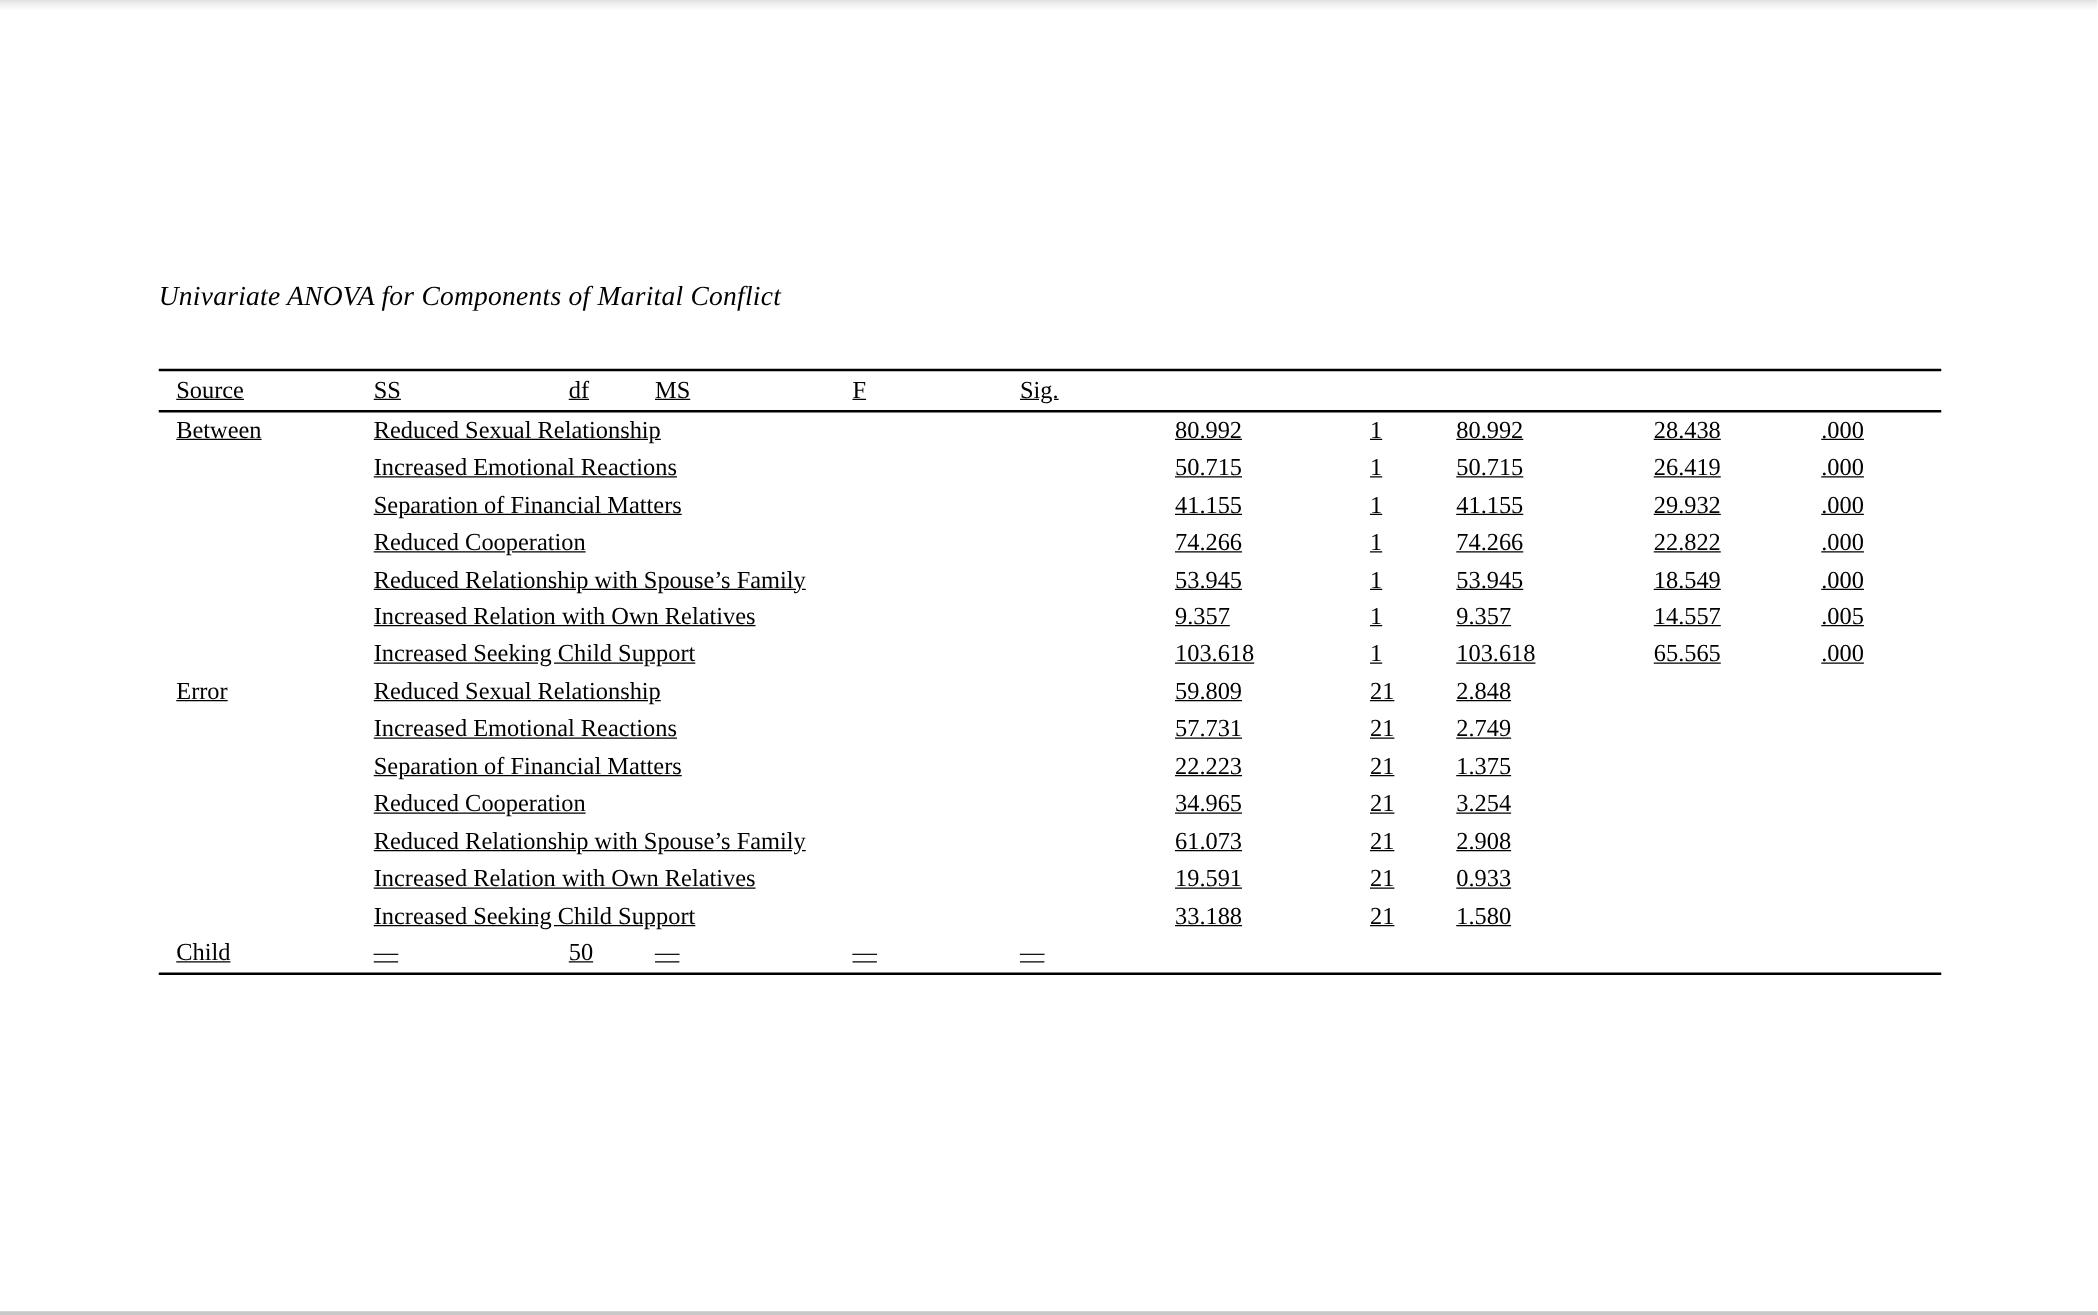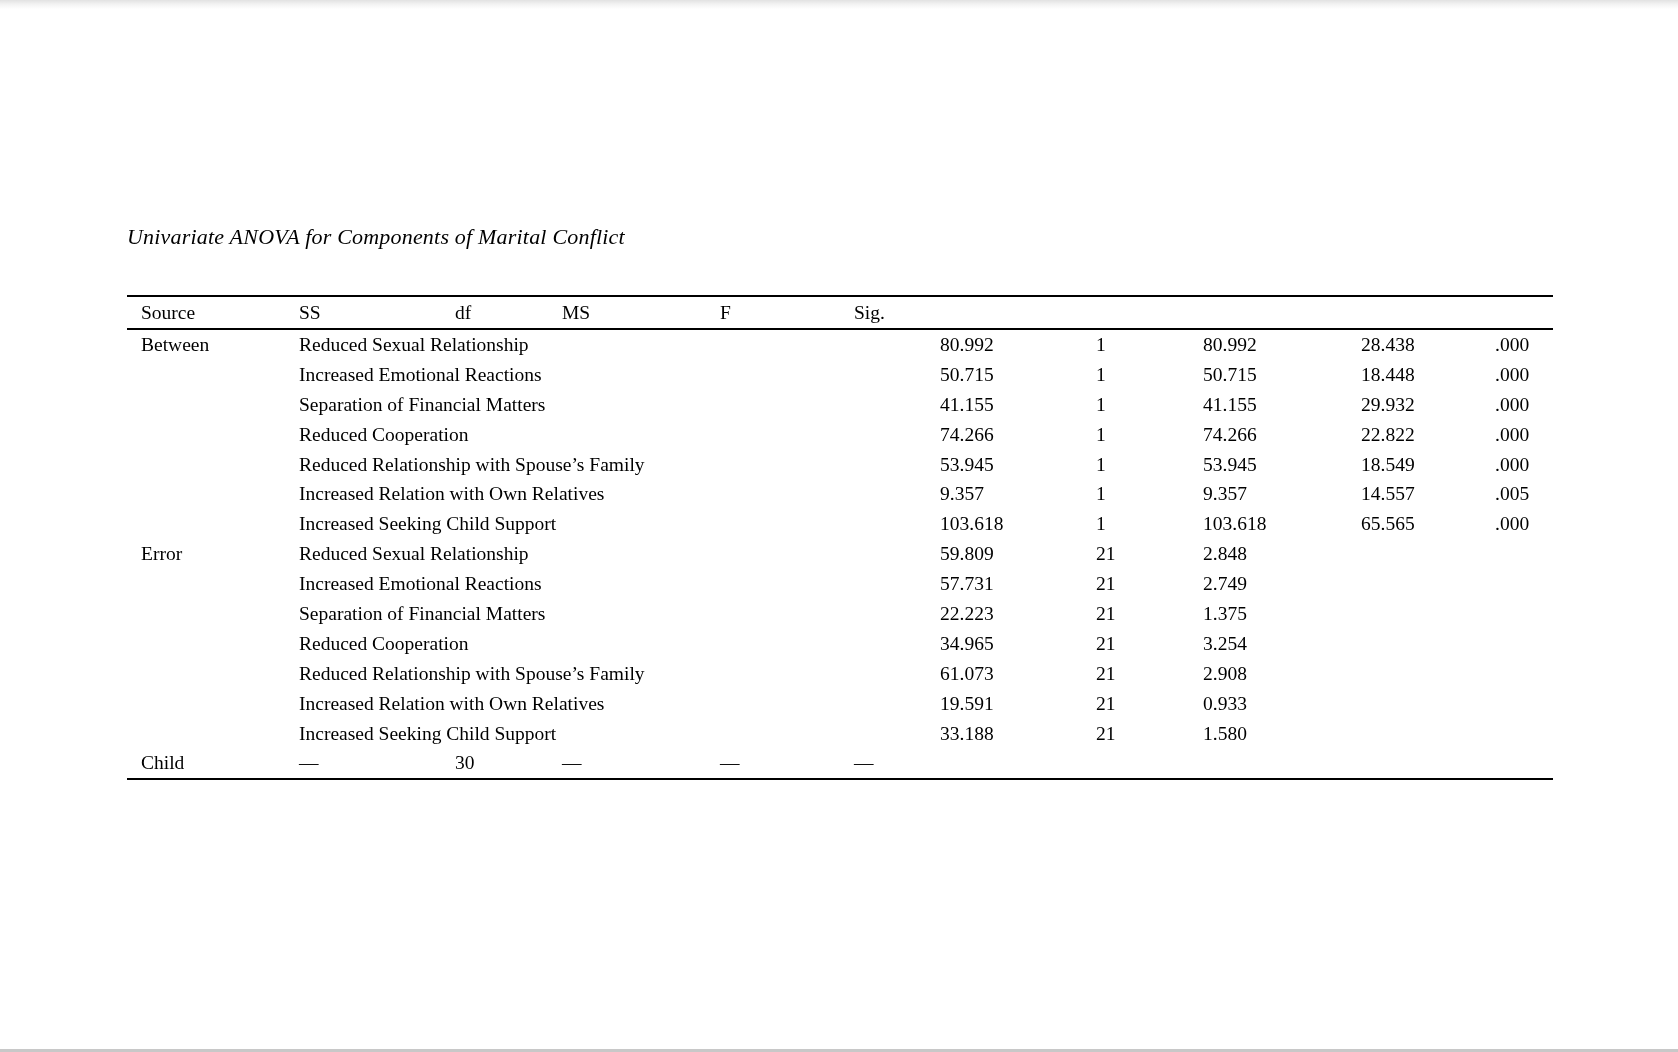--- a/index.html
+++ b/index.html
@@ -38,37 +38,38 @@
   }
   .anova-table {
     position: absolute;
     left: 127px;
     top: 295px;
     width: 1426px;
     box-sizing: border-box;
     border-top: 2px solid #000;
     border-bottom: 2px solid #000;
     font-size: 19.5px;
+    text-decoration: underline;
   }
   .t-row {
     display: flex;
     align-items: center;
     height: 29.9px;
     padding-left: 14px;
     white-space: nowrap;
   }
   .t-row.header {
     height: 31px;
     border-bottom: 2px solid #000;
   }
   .c1 { width: 158px; flex: 0 0 auto; }
   .c2 { width: 641px; flex: 0 0 auto; }
   .c3 { width: 156px; flex: 0 0 auto; }
   .c4 { width: 69px;  flex: 0 0 auto; }
-  .c5 { width: 158px; flex: 0 0 auto; margin-left: 38px; }
+  .c5 { width: 158px; flex: 0 0 auto; }
   .c6 { width: 134px; flex: 0 0 auto; }
   .c7 { flex: 1 1 auto; }
 </style>
 </head>
 <body>
 
 <div class="top-strip"></div>
 
 <div class="doc-title">Univariate ANOVA for Components of Marital Conflict</div>
 
@@ -90,21 +91,21 @@
     <div class="c5">80.992</div>
     <div class="c6">28.438</div>
     <div class="c7">.000</div>
   </div>
       <div class="t-row">
     <div class="c1"></div>
     <div class="c2">Increased Emotional Reactions</div>
     <div class="c3">50.715</div>
     <div class="c4">1</div>
     <div class="c5">50.715</div>
-    <div class="c6">18.448</div>
+    <div class="c6">26.419</div>
     <div class="c7">.000</div>
   </div>
       <div class="t-row">
     <div class="c1"></div>
     <div class="c2">Separation of Financial Matters</div>
     <div class="c3">41.155</div>
     <div class="c4">1</div>
     <div class="c5">41.155</div>
     <div class="c6">29.932</div>
     <div class="c7">.000</div>
@@ -204,21 +205,21 @@
     <div class="c2">Increased Seeking Child Support</div>
     <div class="c3">33.188</div>
     <div class="c4">21</div>
     <div class="c5">1.580</div>
     <div class="c6"></div>
     <div class="c7"></div>
   </div>
       <div class="t-row">
     <div class="c1">Child</div>
     <div class="c3">—</div>
-    <div class="c4">30</div>
+    <div class="c4">50</div>
     <div class="c5">—</div>
     <div class="c6">—</div>
     <div class="c7">—</div>
   </div>
     </div>
 </div>
 
 <div class="bottom-strip"></div>
 
 </body></html>

